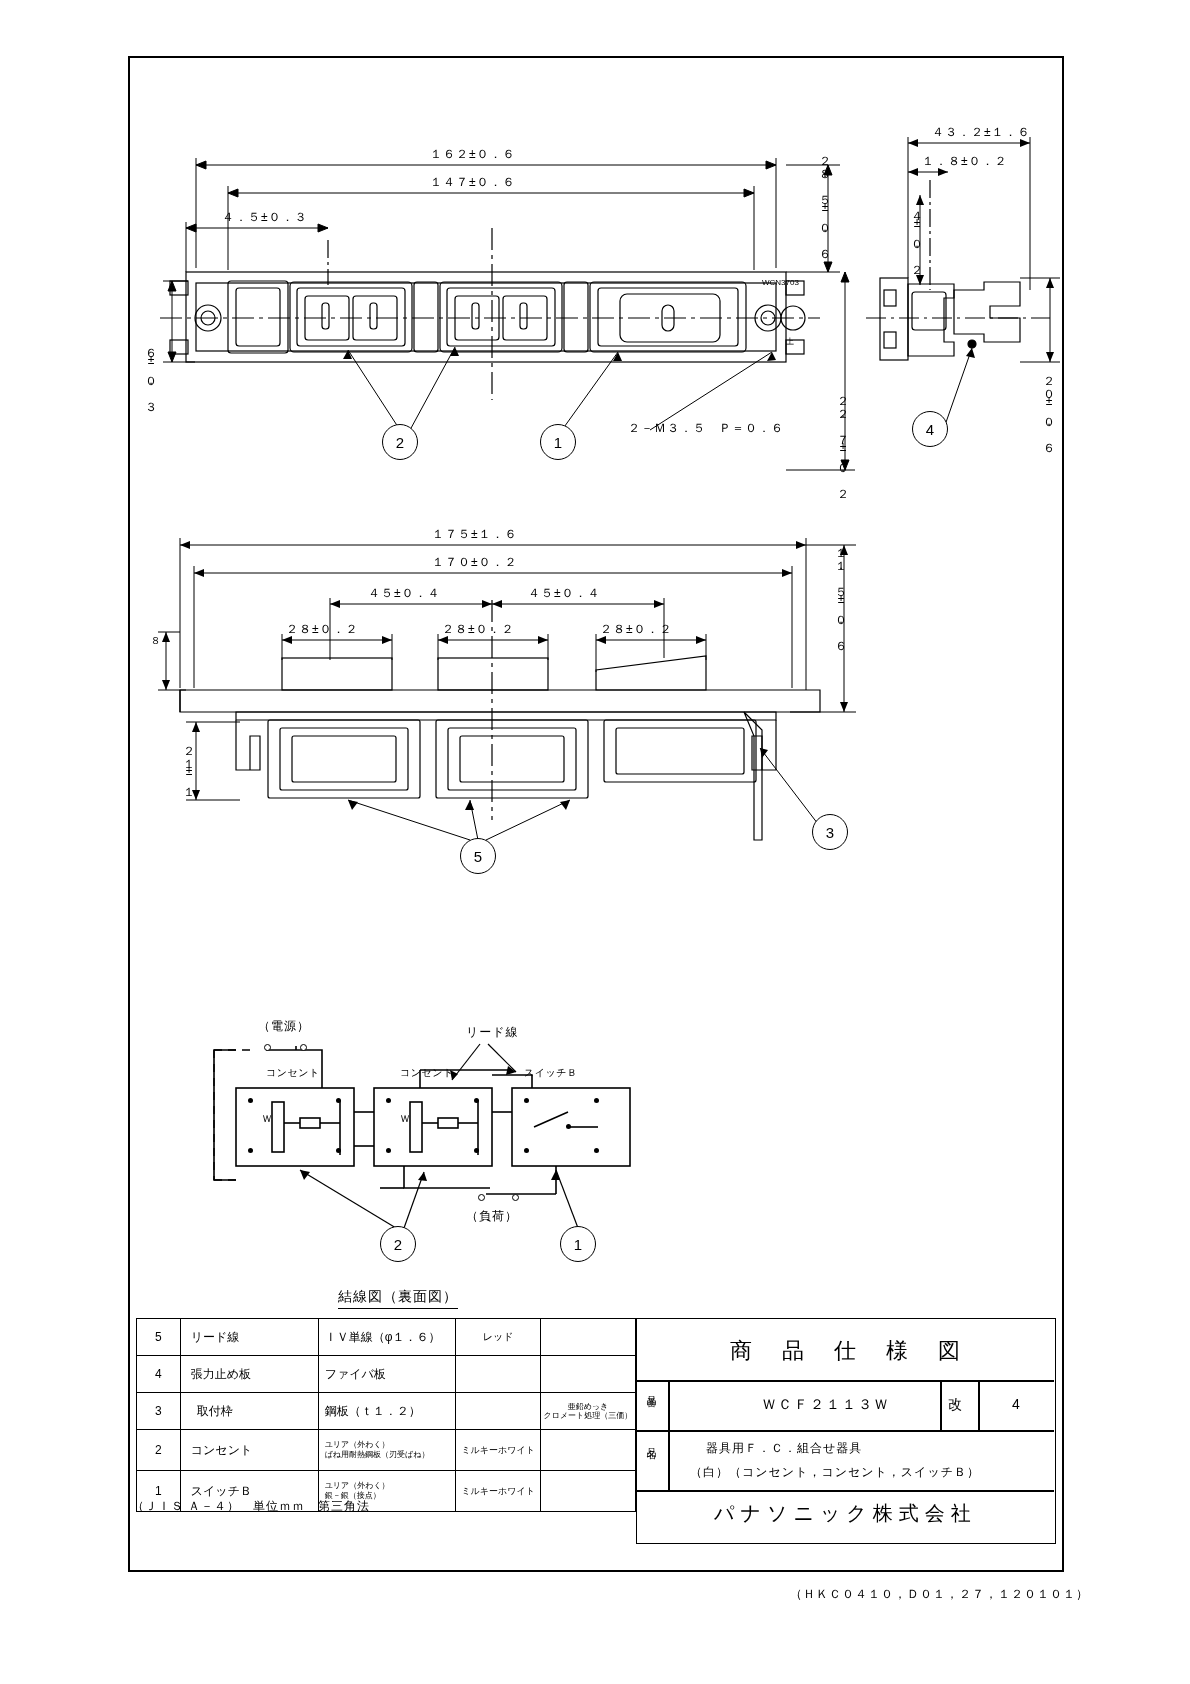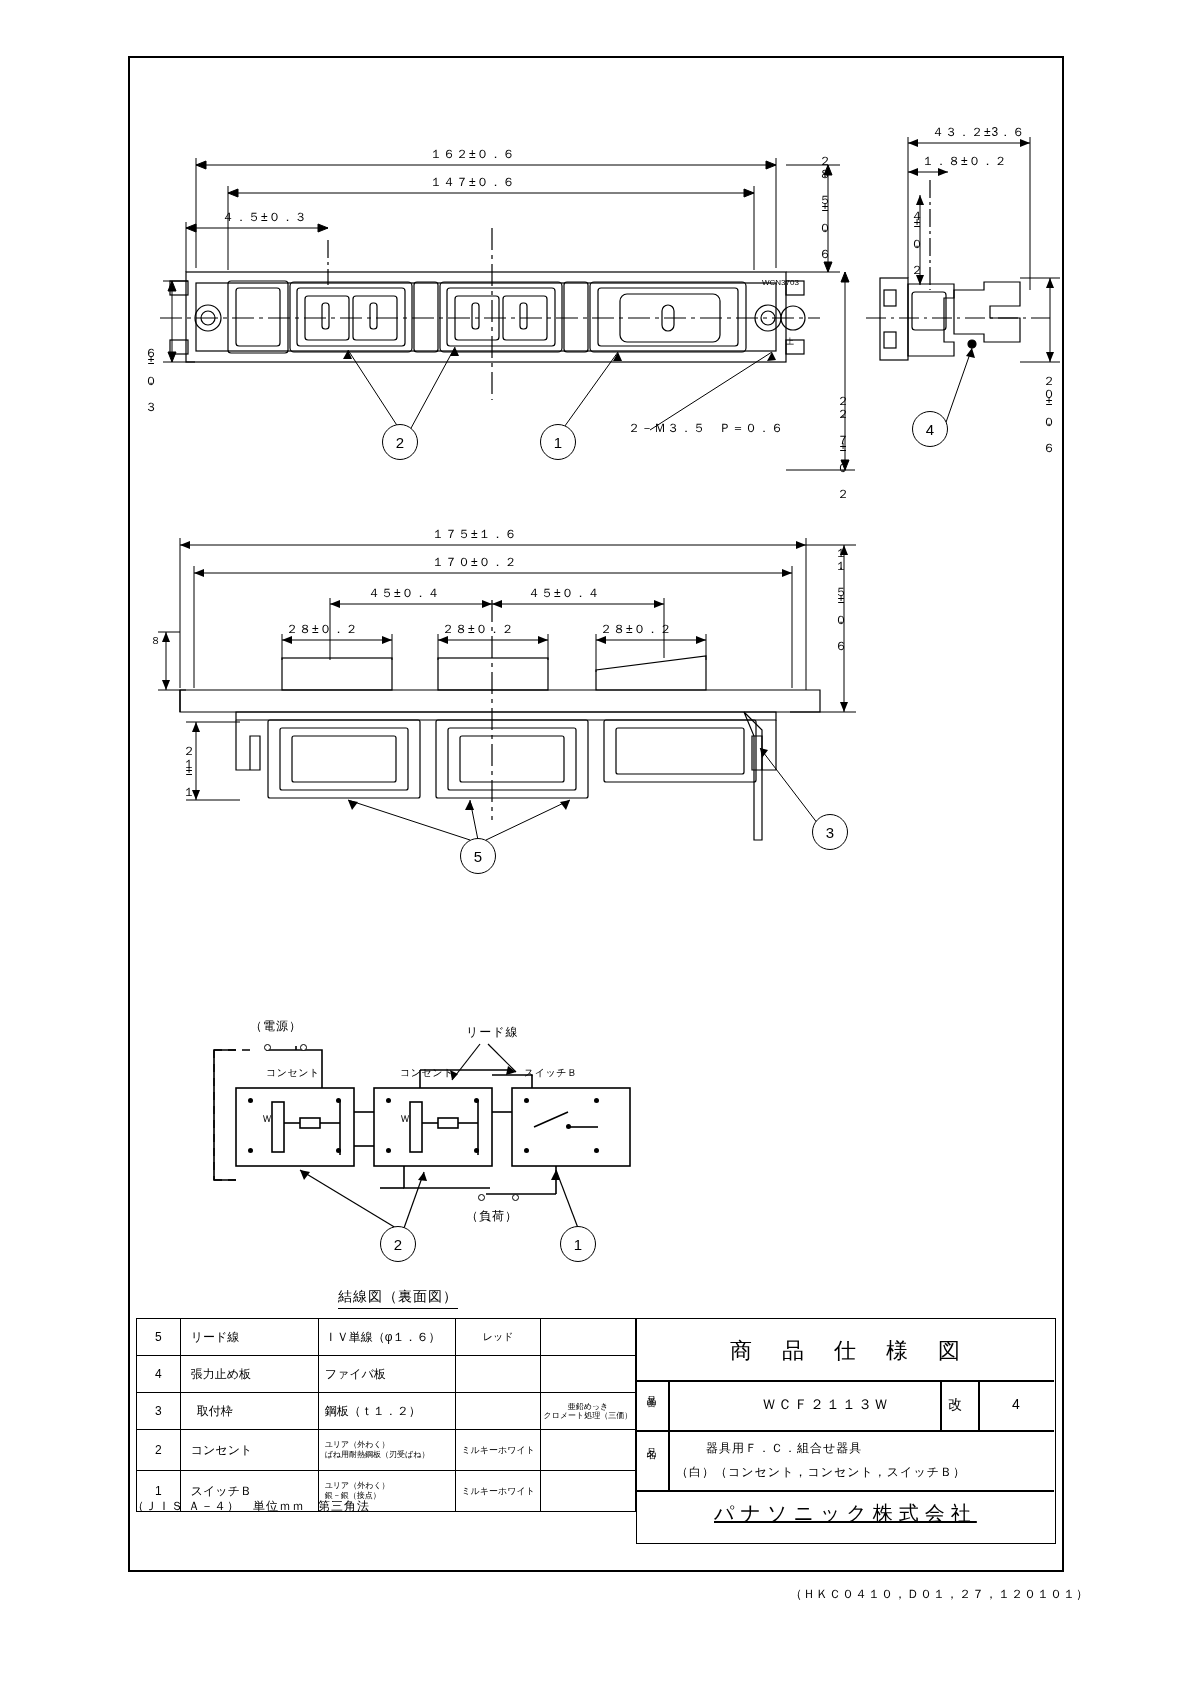--- a/index.html
+++ b/index.html
@@ -4,21 +4,21 @@
 <style>
   html,body{margin:0;padding:0;background:#ffffff;}
   body{font-family:"Liberation Sans","DejaVu Sans",sans-serif;color:#000;}
   #sheet{position:relative;width:1190px;height:1684px;background:#fff;overflow:hidden;}
   .frame{position:absolute;border:2px solid #000;}
   .line{position:absolute;background:#000;}
   .txt{position:absolute;white-space:nowrap;font-size:12px;letter-spacing:1px;}
   .txt.sm{font-size:10px;letter-spacing:0.5px;}
   .txt.xs{font-size:8px;letter-spacing:0;}
   .txt.mid{font-size:14px;}
-  .txt.big{font-size:20px;letter-spacing:6px;text-decoration:underline;}
+  .txt.big{font-size:20px;letter-spacing:6px;}
   .txt.huge{font-size:22px;letter-spacing:4px;}
   .vert{writing-mode:vertical-rl;text-orientation:upright;}
   .circlenum{position:absolute;width:34px;height:34px;border:1.5px solid #000;border-radius:50%;
              display:flex;align-items:center;justify-content:center;font-size:15px;background:#fff;}
   .box{position:absolute;border:1.5px solid #000;background:#fff;}
   .dot{position:absolute;width:5px;height:5px;border:1.5px solid #000;border-radius:50%;background:#fff;}
   .fill{position:absolute;width:5px;height:5px;border-radius:50%;background:#000;}
   table.tb{position:absolute;border-collapse:collapse;}
   table.tb td{border:1.5px solid #000;font-size:12px;text-align:center;padding:0;}
   svg{position:absolute;left:0;top:0;overflow:visible;}
@@ -331,21 +331,21 @@
   <div class="txt" style="left:430px;top:146px;">１６２±０．６</div>
   <div class="txt" style="left:430px;top:174px;">１４７±０．６</div>
   <div class="txt" style="left:222px;top:209px;">４．５±０．３</div>
   <div class="txt vert" style="left:142px;top:340px;">６±０．３</div>
   <div class="txt vert" style="left:816px;top:148px;">２８．５±０．６</div>
   <div class="txt vert" style="left:834px;top:388px;">２２．７±０．２</div>
   <div class="txt" style="left:628px;top:420px;">２－Ｍ３．５　Ｐ＝０．６</div>
   <div class="txt xs" style="left:762px;top:278px;">WCN3703</div>
   <div class="txt xs" style="left:786px;top:336px;">上</div>
 
-  <div class="txt" style="left:932px;top:124px;">４３．２±3．６</div>
+  <div class="txt" style="left:932px;top:124px;">４３．２±１．６</div>
   <div class="txt" style="left:922px;top:153px;">１．８±０．２</div>
   <div class="txt vert" style="left:908px;top:203px;">４±０．２</div>
   <div class="txt vert" style="left:1040px;top:368px;">２０±０．６</div>
 
   <div class="txt" style="left:432px;top:526px;">１７５±１．６</div>
   <div class="txt" style="left:432px;top:554px;">１７０±０．２</div>
   <div class="txt" style="left:368px;top:585px;">４５±０．４</div>
   <div class="txt" style="left:528px;top:585px;">４５±０．４</div>
   <div class="txt" style="left:286px;top:621px;">２８±０．２</div>
   <div class="txt" style="left:442px;top:621px;">２８±０．２</div>
@@ -355,21 +355,21 @@
   <div class="txt vert" style="left:180px;top:738px;">２１±１</div>
 
   <div class="circlenum" style="left:382px;top:424px;">2</div>
   <div class="circlenum" style="left:540px;top:424px;">1</div>
   <div class="circlenum" style="left:912px;top:411px;">4</div>
   <div class="circlenum" style="left:460px;top:838px;">5</div>
   <div class="circlenum" style="left:812px;top:814px;">3</div>
   <div class="circlenum" style="left:380px;top:1226px;">2</div>
   <div class="circlenum" style="left:560px;top:1226px;">1</div>
 
-  <div class="txt" style="left:250px;top:1018px;">（電源）</div>
+  <div class="txt" style="left:258px;top:1018px;">（電源）</div>
   <div class="txt" style="left:466px;top:1024px;">リード線</div>
   <div class="txt sm" style="left:266px;top:1066px;">コンセント</div>
   <div class="txt sm" style="left:400px;top:1066px;">コンセント</div>
   <div class="txt sm" style="left:524px;top:1066px;">スイッチＢ</div>
   <div class="txt sm" style="left:262px;top:1112px;">Ｗ</div>
   <div class="txt sm" style="left:400px;top:1112px;">Ｗ</div>
   <div class="txt" style="left:466px;top:1208px;">（負荷）</div>
   <div class="txt mid" style="left:338px;top:1288px;border-bottom:1px solid #000;padding-bottom:2px;">結線図（裏面図）</div>
 
   <table class="tb" style="left:136px;top:1318px;width:500px;">
@@ -423,19 +423,19 @@
   <div class="line" style="left:940px;top:1380px;width:1.5px;height:50px;"></div>
   <div class="line" style="left:978px;top:1380px;width:1.5px;height:50px;"></div>
 
   <div class="txt huge" style="left:730px;top:1336px;">商　品　仕　様　図</div>
   <div class="txt sm vert" style="left:646px;top:1388px;line-height:1.1;">品番</div>
   <div class="txt mid" style="left:762px;top:1396px;letter-spacing:2px;">ＷＣＦ２１１３Ｗ</div>
   <div class="txt mid" style="left:948px;top:1396px;">改</div>
   <div class="txt mid" style="left:1012px;top:1396px;">4</div>
   <div class="txt sm vert" style="left:646px;top:1440px;line-height:1.1;">品名</div>
   <div class="txt" style="left:706px;top:1440px;">器具用Ｆ．Ｃ．組合せ器具</div>
-  <div class="txt" style="left:676px;top:1464px;">（白）（コンセント，コンセント，スイッチＢ）</div>
+  <div class="txt" style="left:690px;top:1464px;">（白）（コンセント，コンセント，スイッチＢ）</div>
   <div class="txt big" style="left:714px;top:1500px;">パナソニック株式会社</div>
 
   <div class="txt" style="left:132px;top:1498px;font-family:Liberation Serif, serif;">（ＪＩＳ Ａ－４）　単位ｍｍ　第三角法</div>
   <div class="txt" style="left:790px;top:1586px;">（ＨＫＣ０４１０，Ｄ０１，２７，１２０１０１）</div>
 
 </div>
 
 </body></html>

